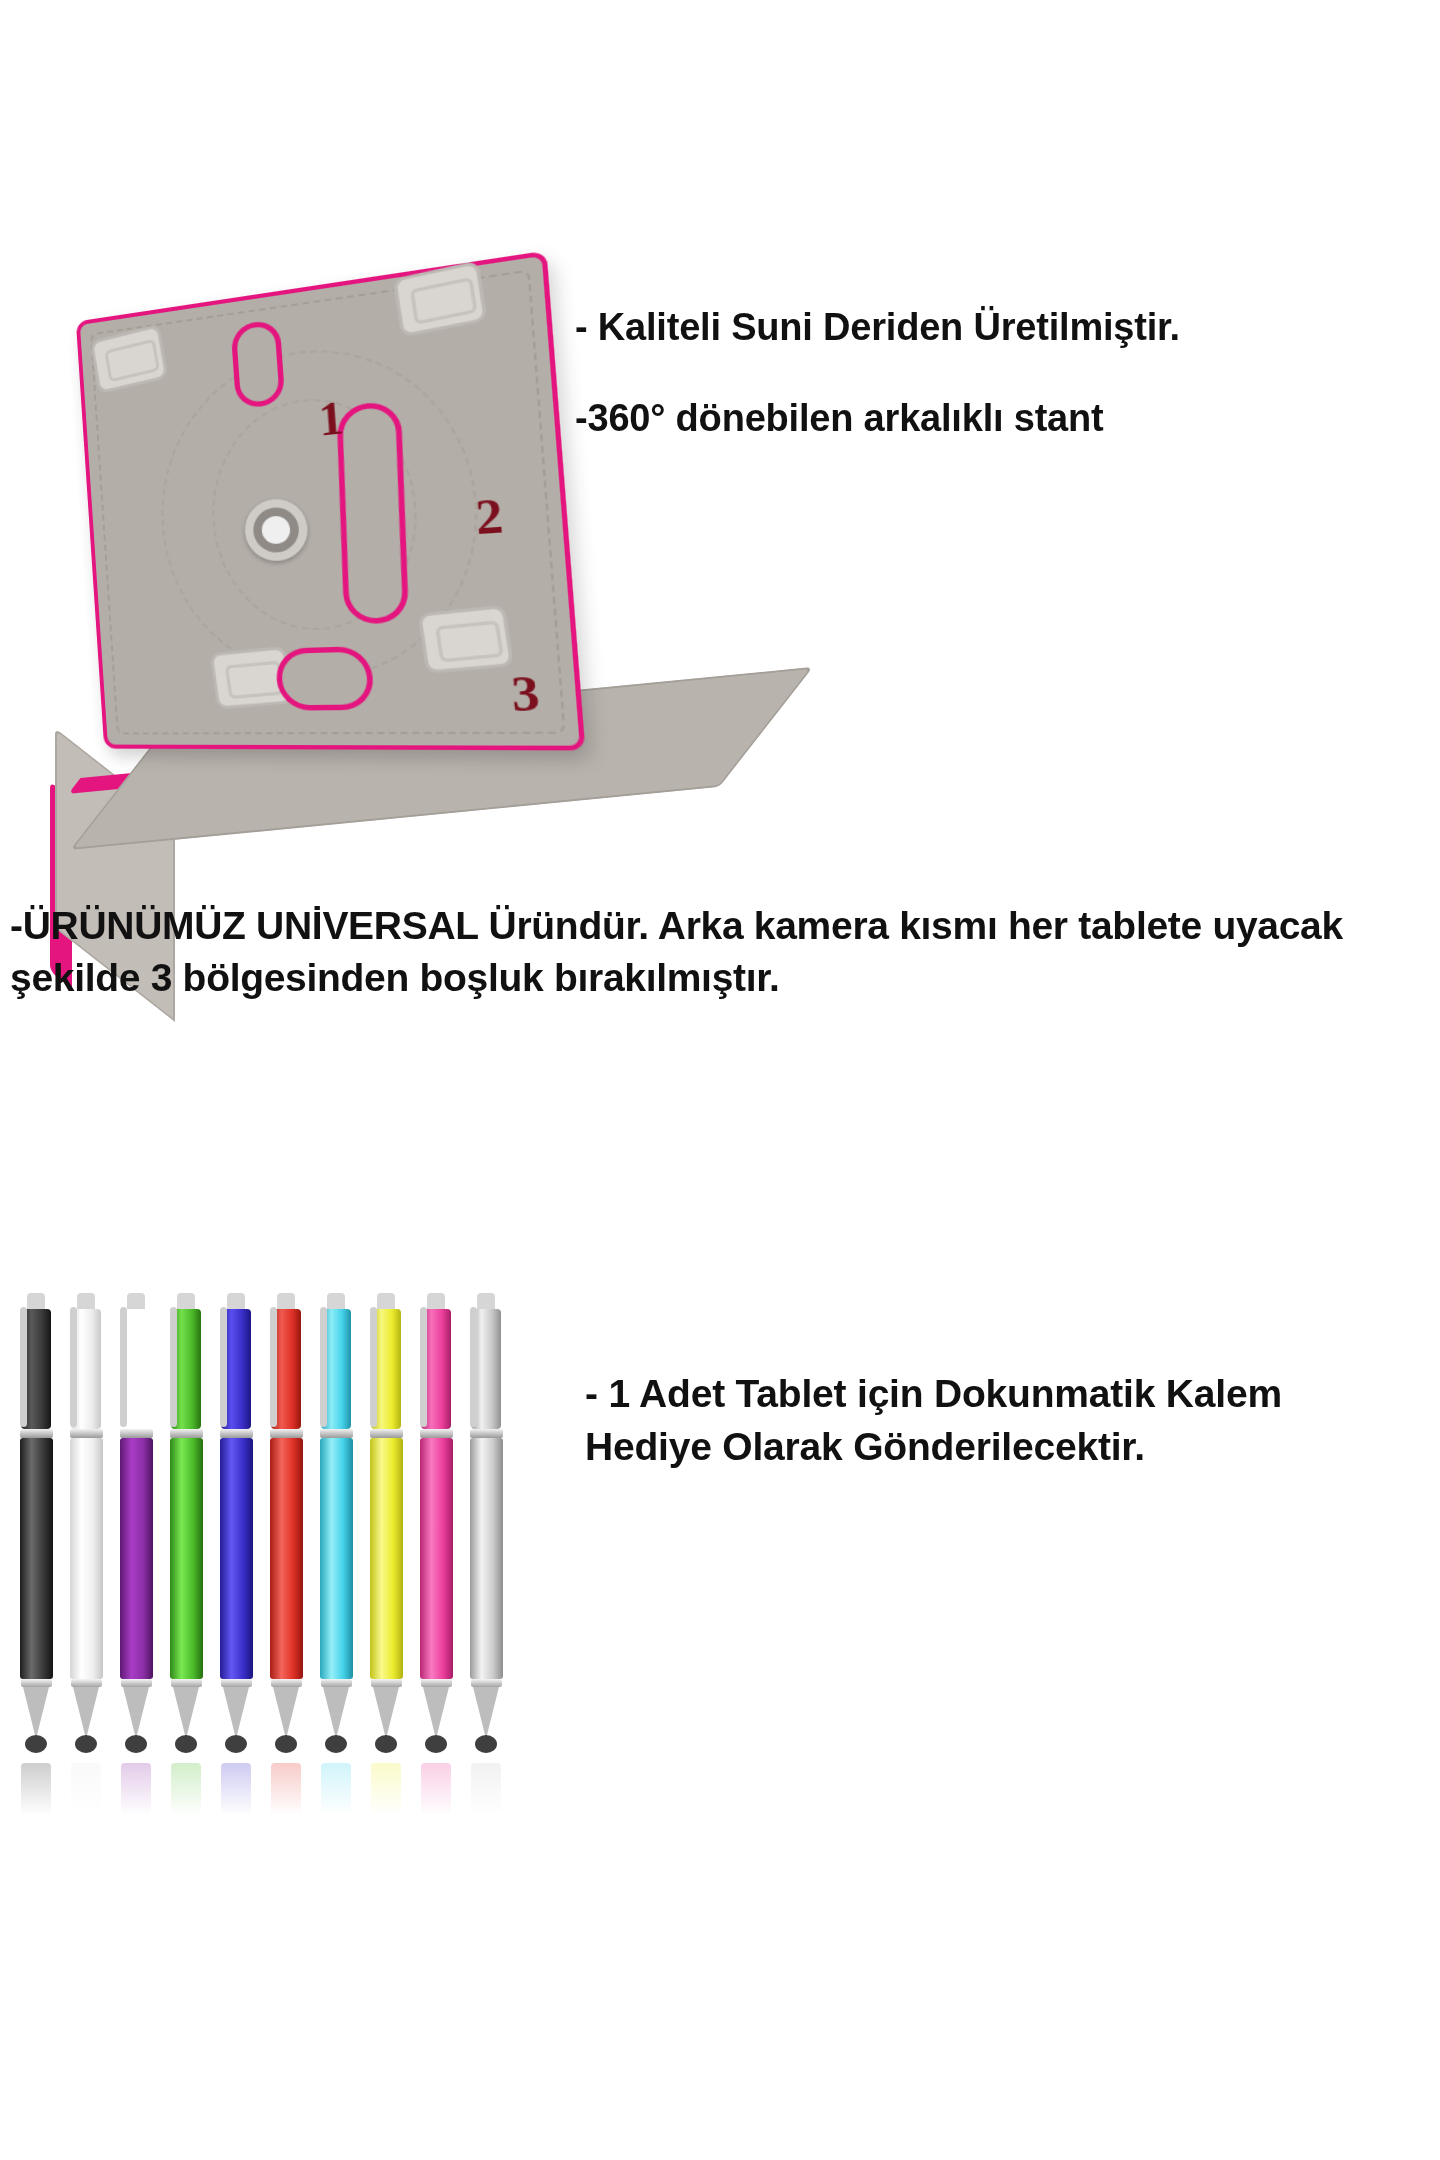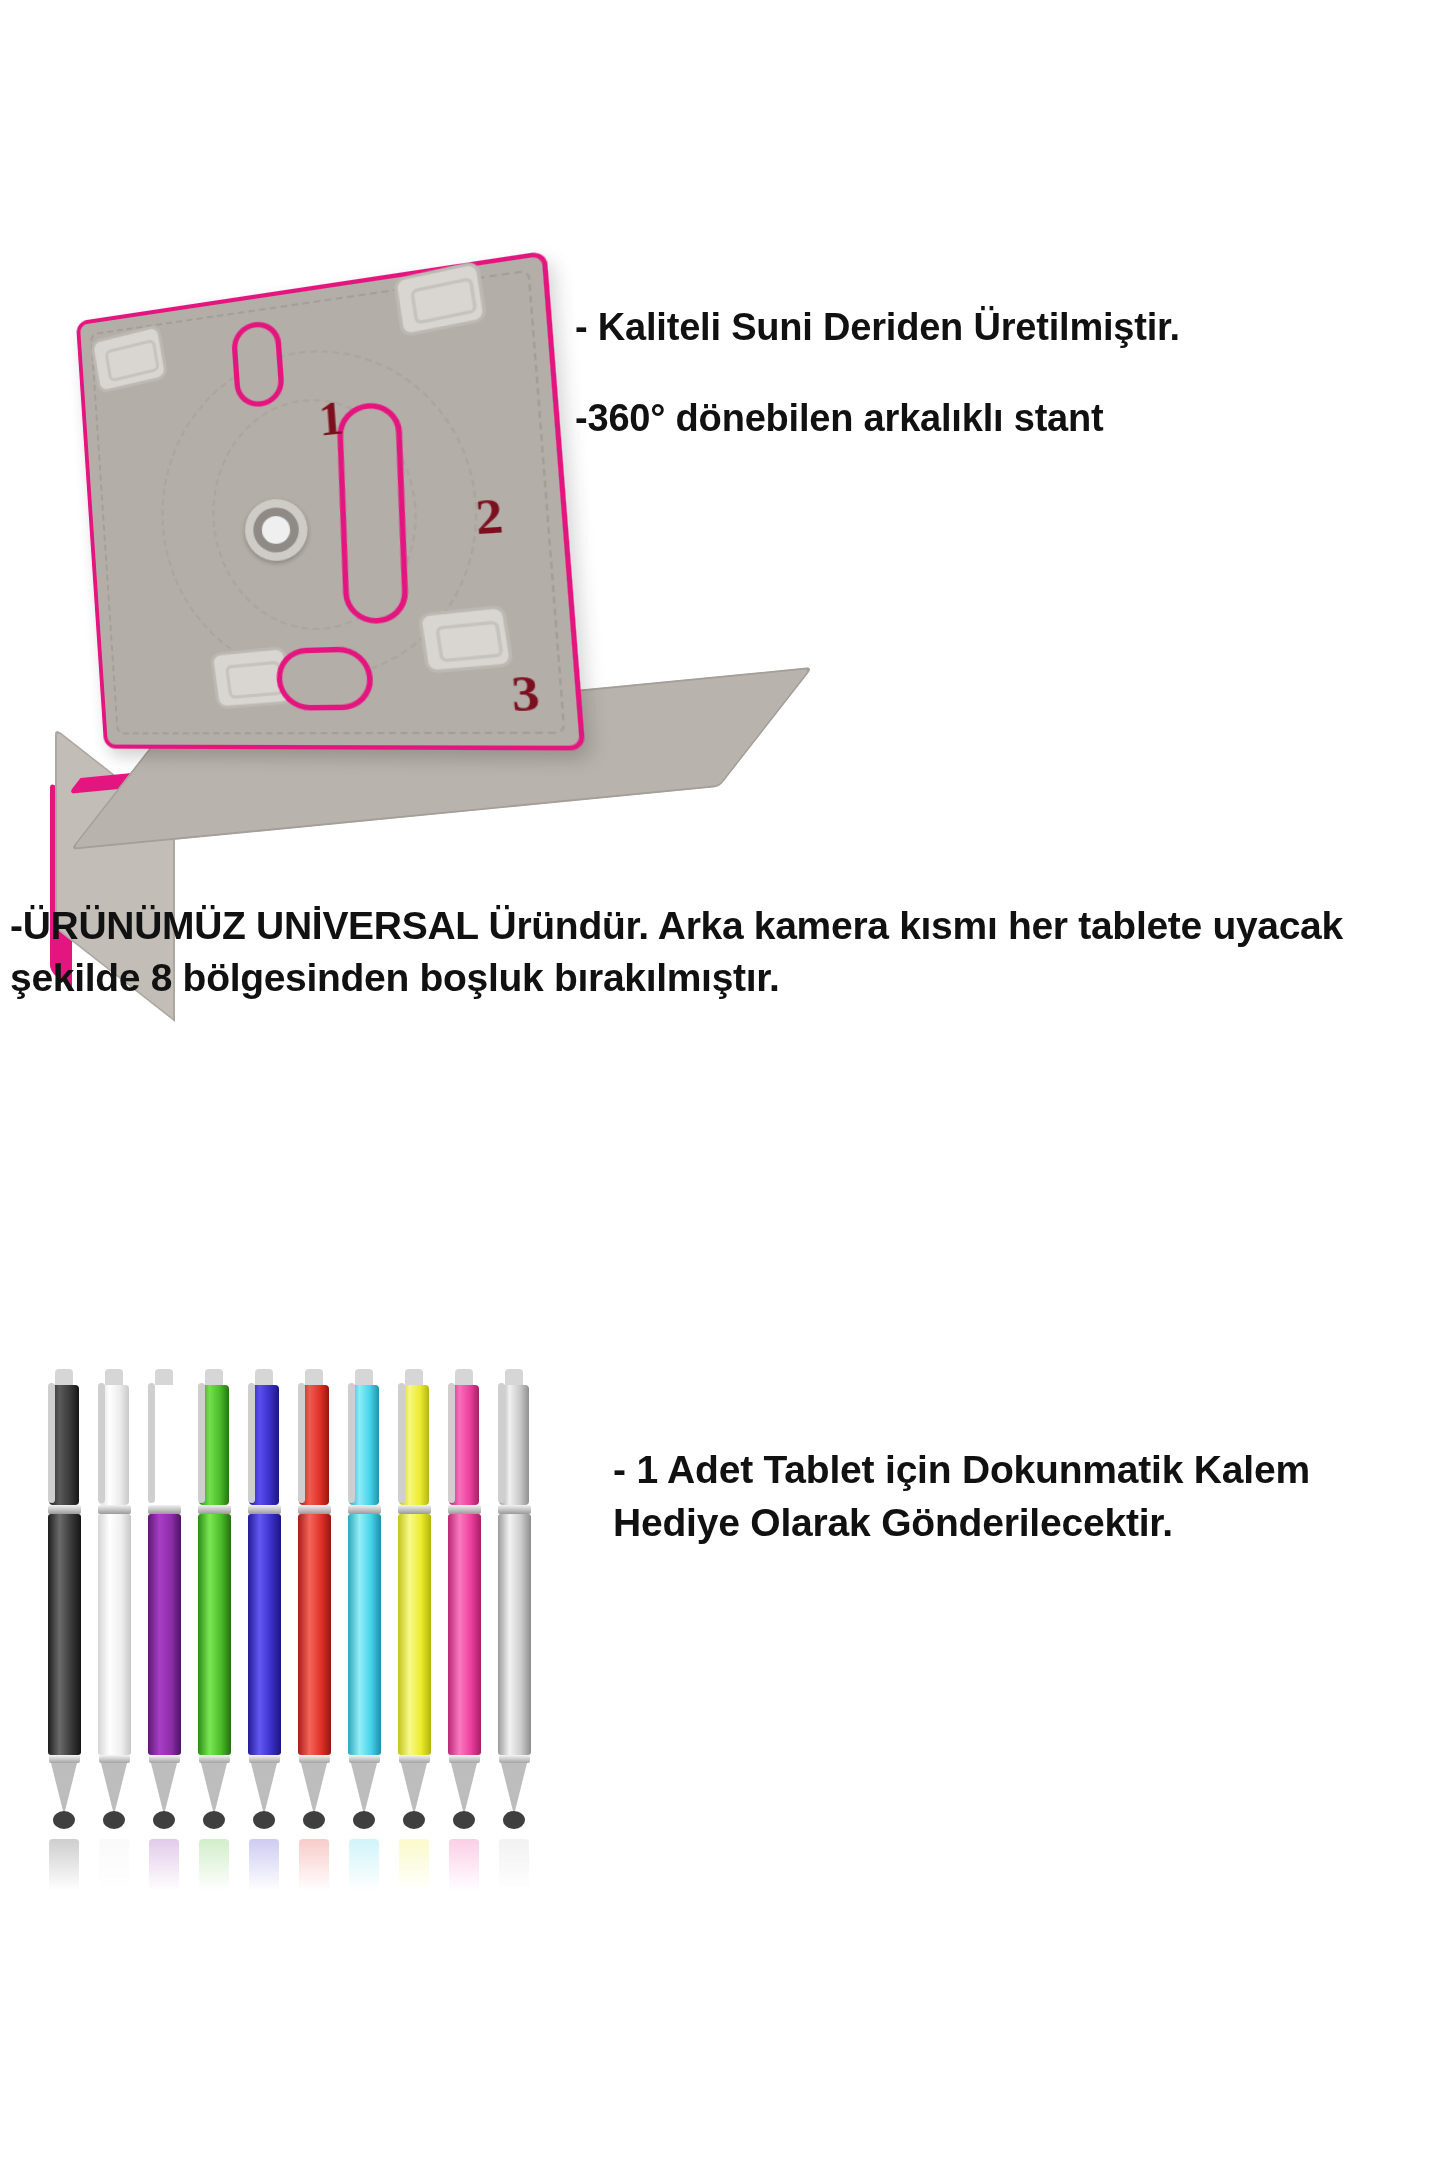--- a/index.html
+++ b/index.html
@@ -215,24 +215,23 @@
     line-height: 1.33;
     margin: 0 0 46px 0;
     color: #111;
     letter-spacing: -0.3px;
   }
 
   
   .section-pens {
     position: absolute;
     left: 0;
-    top: 1344px;
+    top: 1268px;
     width: 1227px;
     height: 600px;
-    margin-left: 28px;
   }
   .pen-row {
     position: absolute;
     left: 18px;
     top: 25px;
     width: 570px;
     height: 530px;
     display: flex;
     gap: 14px;
   }
@@ -363,21 +362,21 @@
       </div>
     </div>
 
     <div class="bullets-right">
       <p class="bullet-line">- Kaliteli Suni Deriden Üretilmiştir.</p>
       <p class="bullet-line">-360° dönebilen arkalıklı stant</p>
     </div>
   </div>
 
   <div class="paragraphs">
-    <p class="para">-ÜRÜNÜMÜZ UNİVERSAL Üründür. Arka kamera kısmı her tablete uyacak şekilde 8 bölgesinden boşluk bırakılmıştır.</p>
+    <p class="para">-ÜRÜNÜMÜZ UNİVERSAL Üründür. Arka kamera kısmı her tablete uyacak şekilde 3 bölgesinden boşluk bırakılmıştır.</p>
   </div>
 
   <div class="section-pens">
     <div class="pen-row">
 
       <div class="pen">
         <div class="clip"></div>
         <div class="cap-top"></div>
         <div class="barrel-top" style="background:linear-gradient(90deg,#222,#5a5a5a 35%,#3a3a3a 70%,#151515);"></div>
         <div class="ring"></div>

